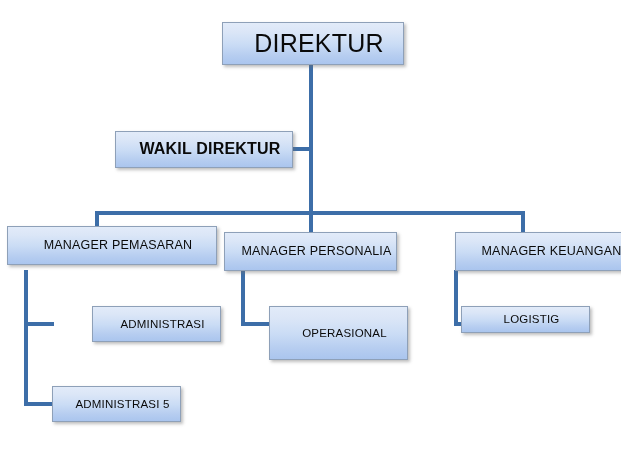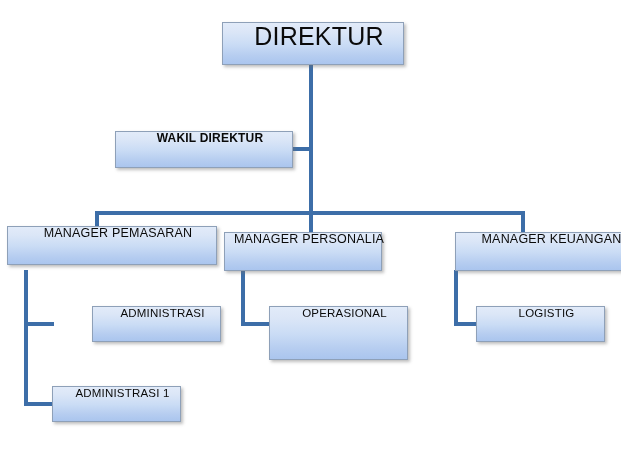--- a/index.html
+++ b/index.html
@@ -28,37 +28,37 @@
     box-sizing: border-box;
     border: 1px solid #8ea0b8;
     background: linear-gradient(to bottom,
                 #e2ebf9 0%,
                 #dbe6f7 22%,
                 #cadcf5 52%,
                 #b6cdf0 80%,
                 #aac5ee 100%);
     box-shadow: 2px 2px 3px rgba(110, 110, 110, 0.45);
     display: flex;
-    align-items: flex-start;
+    align-items: center;
     justify-content: center;
     text-align: center;
     color: #0a0a0a;
     z-index: 5;
     padding-left: 12px;
   }
   .node .label {
     display: block;
     line-height: 1.05;
     white-space: nowrap;
     letter-spacing: 0.2px;
   }
 
   
   .lv-root   { font-size: 25px; letter-spacing: 0.6px; }
-  .lv-deputy { font-size: 12px; font-weight: 600; letter-spacing: 0.3px; }
+  .lv-deputy { font-size: 16px; font-weight: 600; letter-spacing: 0.3px; }
   .lv-mgr    { font-size: 12.5px; letter-spacing: 0.1px; }
   .lv-leaf   { font-size: 11.5px; letter-spacing: 0.1px; }
 </style>
 </head>
 <body>
 
 <div id="canvas">
 
   <div class="conn" style="left:309px; top:64px; width:4px; height:149px;"></div>
 
@@ -87,37 +87,37 @@
   </div>
 
   <div class="node lv-deputy" style="left:115px; top:131px; width:178px; height:37px;">
     <span class="label">WAKIL DIREKTUR</span>
   </div>
 
   <div class="node lv-mgr" style="left:7px; top:226px; width:210px; height:39px;">
     <span class="label">MANAGER PEMASARAN</span>
   </div>
 
-  <div class="node lv-mgr" style="left:224px; top:232px; width:158px; height:39px;">
+  <div class="node lv-mgr" style="left:224px; top:232px; width:173px; height:39px;">
     <span class="label">MANAGER PERSONALIA</span>
   </div>
 
   <div class="node lv-mgr" style="left:455px; top:232px; width:181px; height:39px;">
     <span class="label">MANAGER KEUANGAN</span>
   </div>
 
   <div class="node lv-leaf" style="left:52px; top:306px; width:129px; height:36px;margin-left:40px;">
     <span class="label">ADMINISTRASI</span>
   </div>
 
   <div class="node lv-leaf" style="left:52px; top:386px; width:129px; height:36px;">
-    <span class="label">ADMINISTRASI 1</span>
+    <span class="label">ADMINISTRASI 5</span>
   </div>
 
   <div class="node lv-leaf" style="left:269px; top:306px; width:139px; height:54px;">
     <span class="label">OPERASIONAL</span>
   </div>
 
-  <div class="node lv-leaf" style="left:476px; top:306px; width:129px; height:36px;">
+  <div class="node lv-leaf" style="left:461px; top:306px; width:129px; height:27px;">
     <span class="label">LOGISTIG</span>
   </div>
 
 </div>
 
 </body></html>

